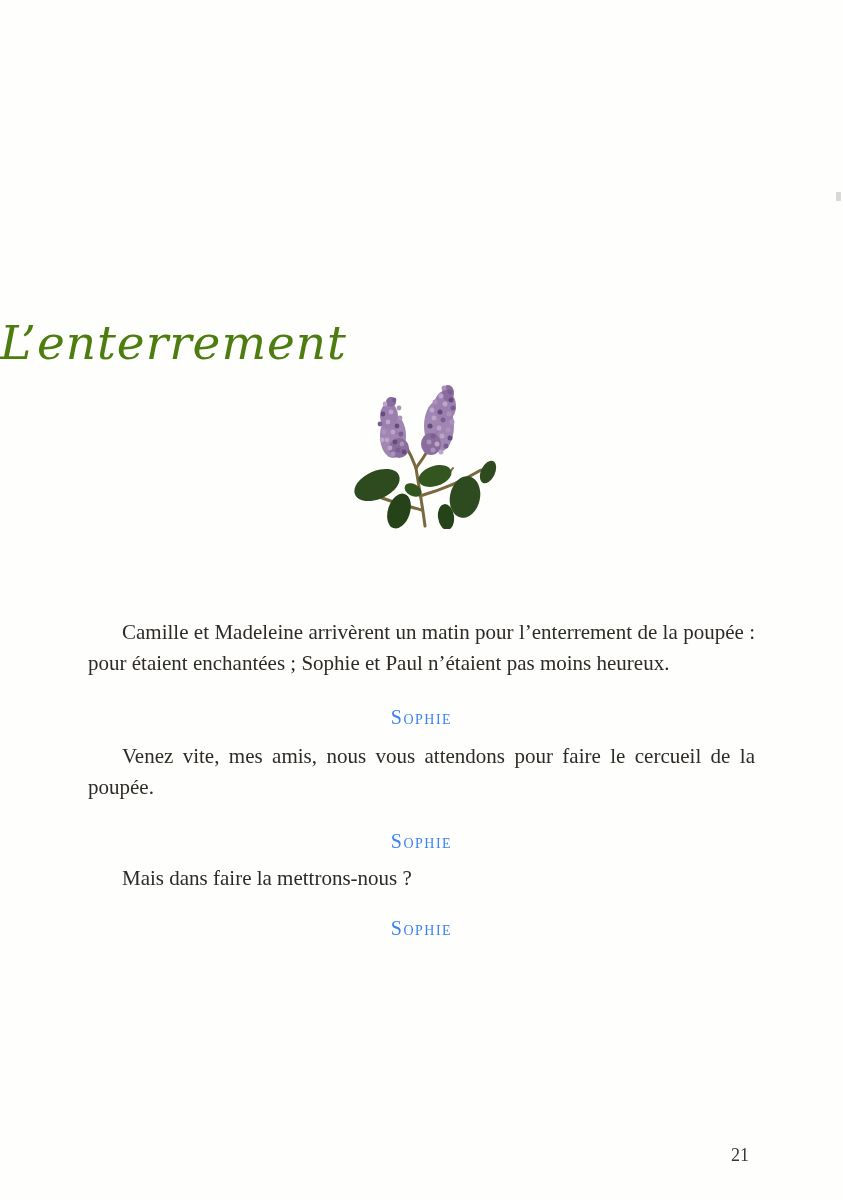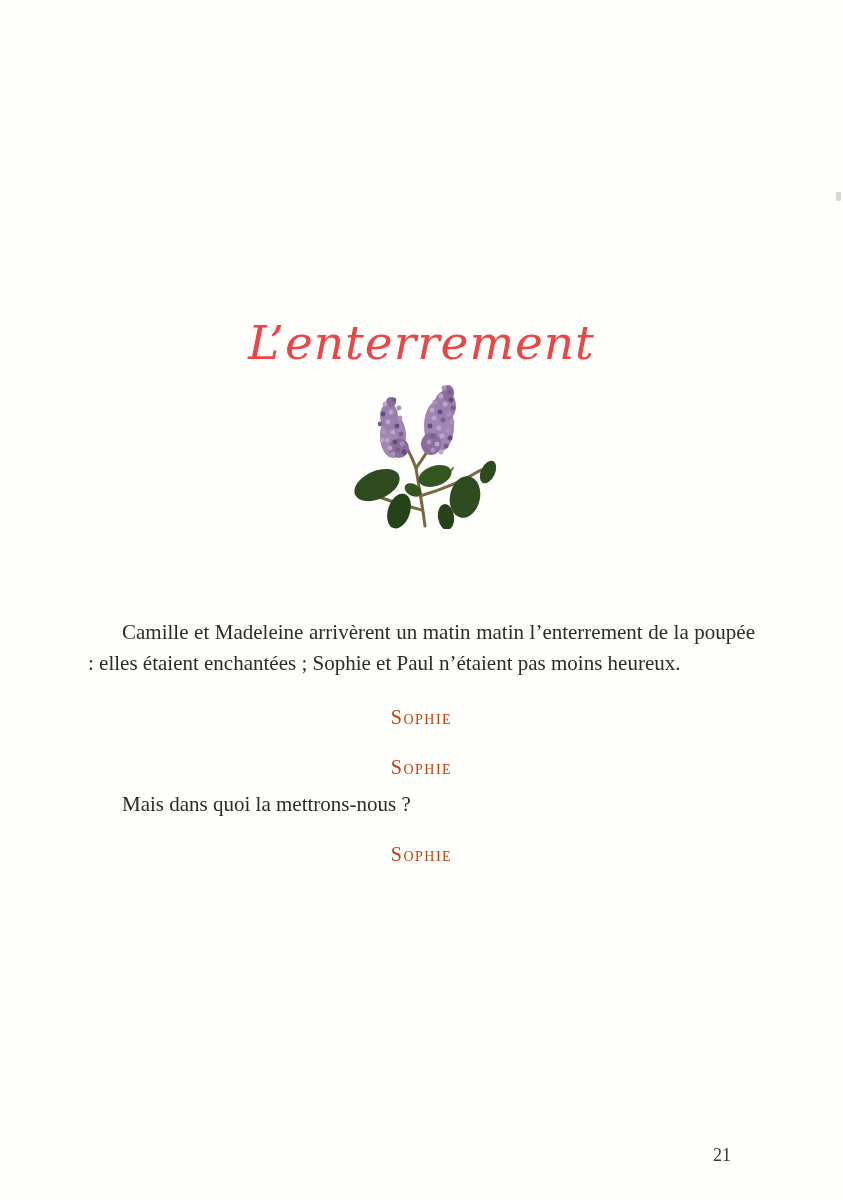--- a/index.html
+++ b/index.html
@@ -7,28 +7,27 @@
     position: relative;
     width: 843px;
     height: 1200px;
     background: #fefefd;
     overflow: hidden;
     font-family: "Liberation Serif", serif;
     color: #2e2b27;
   }
   .chapter-title {
     margin: 312px 0 0 0;
-    text-align: center;
     font-family: "DejaVu Serif", serif;
     font-style: italic;
     font-weight: normal;
     font-size: 47px;
     line-height: 62px;
     letter-spacing: 1px;
-    color: #ef4444;
+    color: #4d7c0f;
   }
   .illustration {
     width: 150px;
     height: 145px;
     margin: 10px auto 0 auto;
   }
   .text-block {
     margin: 0 88px;
     font-size: 21px;
     line-height: 31px;
@@ -44,28 +43,28 @@
   .para-3 { margin-top: 10px; }
   .para-4 { margin-top: 10px; }
   .speaker {
     margin: 0;
     text-align: center;
     font-variant: small-caps;
     font-weight: normal;
     font-size: 20px;
     line-height: 24px;
     letter-spacing: 1.5px;
-    color: #c2410c;
+    color: #3b82f6;
   }
   .speaker-1 { margin-top: 26px; }
   .speaker-2 { margin-top: 26px; }
   .speaker-3 { margin-top: 22px; }
   .page-number {
     position: absolute;
-    right: 112px;
+    right: 94px;
     bottom: 34px;
     font-size: 18px;
     color: #3a3835;
   }
   .scan-artifact {
     position: absolute;
     top: 192px;
     right: 2px;
     width: 5px;
     height: 9px;
@@ -163,22 +162,23 @@
           <circle cx="90" cy="60" r="2.5" fill="#bda4c8"></circle>
             <circle cx="99" cy="62" r="2.5" fill="#7b5e91"></circle>
           <circle cx="86" cy="66" r="2.5" fill="#ab92ba"></circle>
             <circle cx="94" cy="68" r="2.5" fill="#bda4c8"></circle>
         </g>
       </g>
     </svg>
   </div>
 
   <div class="text-block">
-    <p class="para para-1">Camille et Madeleine arrivèrent un matin matin l’enterrement de la poupée : elles étaient enchantées ; Sophie et Paul n’étaient pas moins heureux.</p>
+    <p class="para para-1">Camille et Madeleine arrivèrent un matin pour l’enterrement de la poupée : pour étaient enchantées ; Sophie et Paul n’étaient pas moins heureux.</p>
     <h2 class="speaker speaker-1">Sophie</h2>
+    <p class="para para-2">Venez vite, mes amis, nous vous attendons pour faire le cercueil de la poupée.</p>
     <h2 class="speaker speaker-2">Sophie</h2>
-    <p class="para para-3">Mais dans quoi la mettrons-nous ?</p>
+    <p class="para para-3">Mais dans faire la mettrons-nous ?</p>
     <h2 class="speaker speaker-3">Sophie</h2>
   </div>
 
   <div class="page-number">21</div>
 
 </div>
 
 </body></html>

